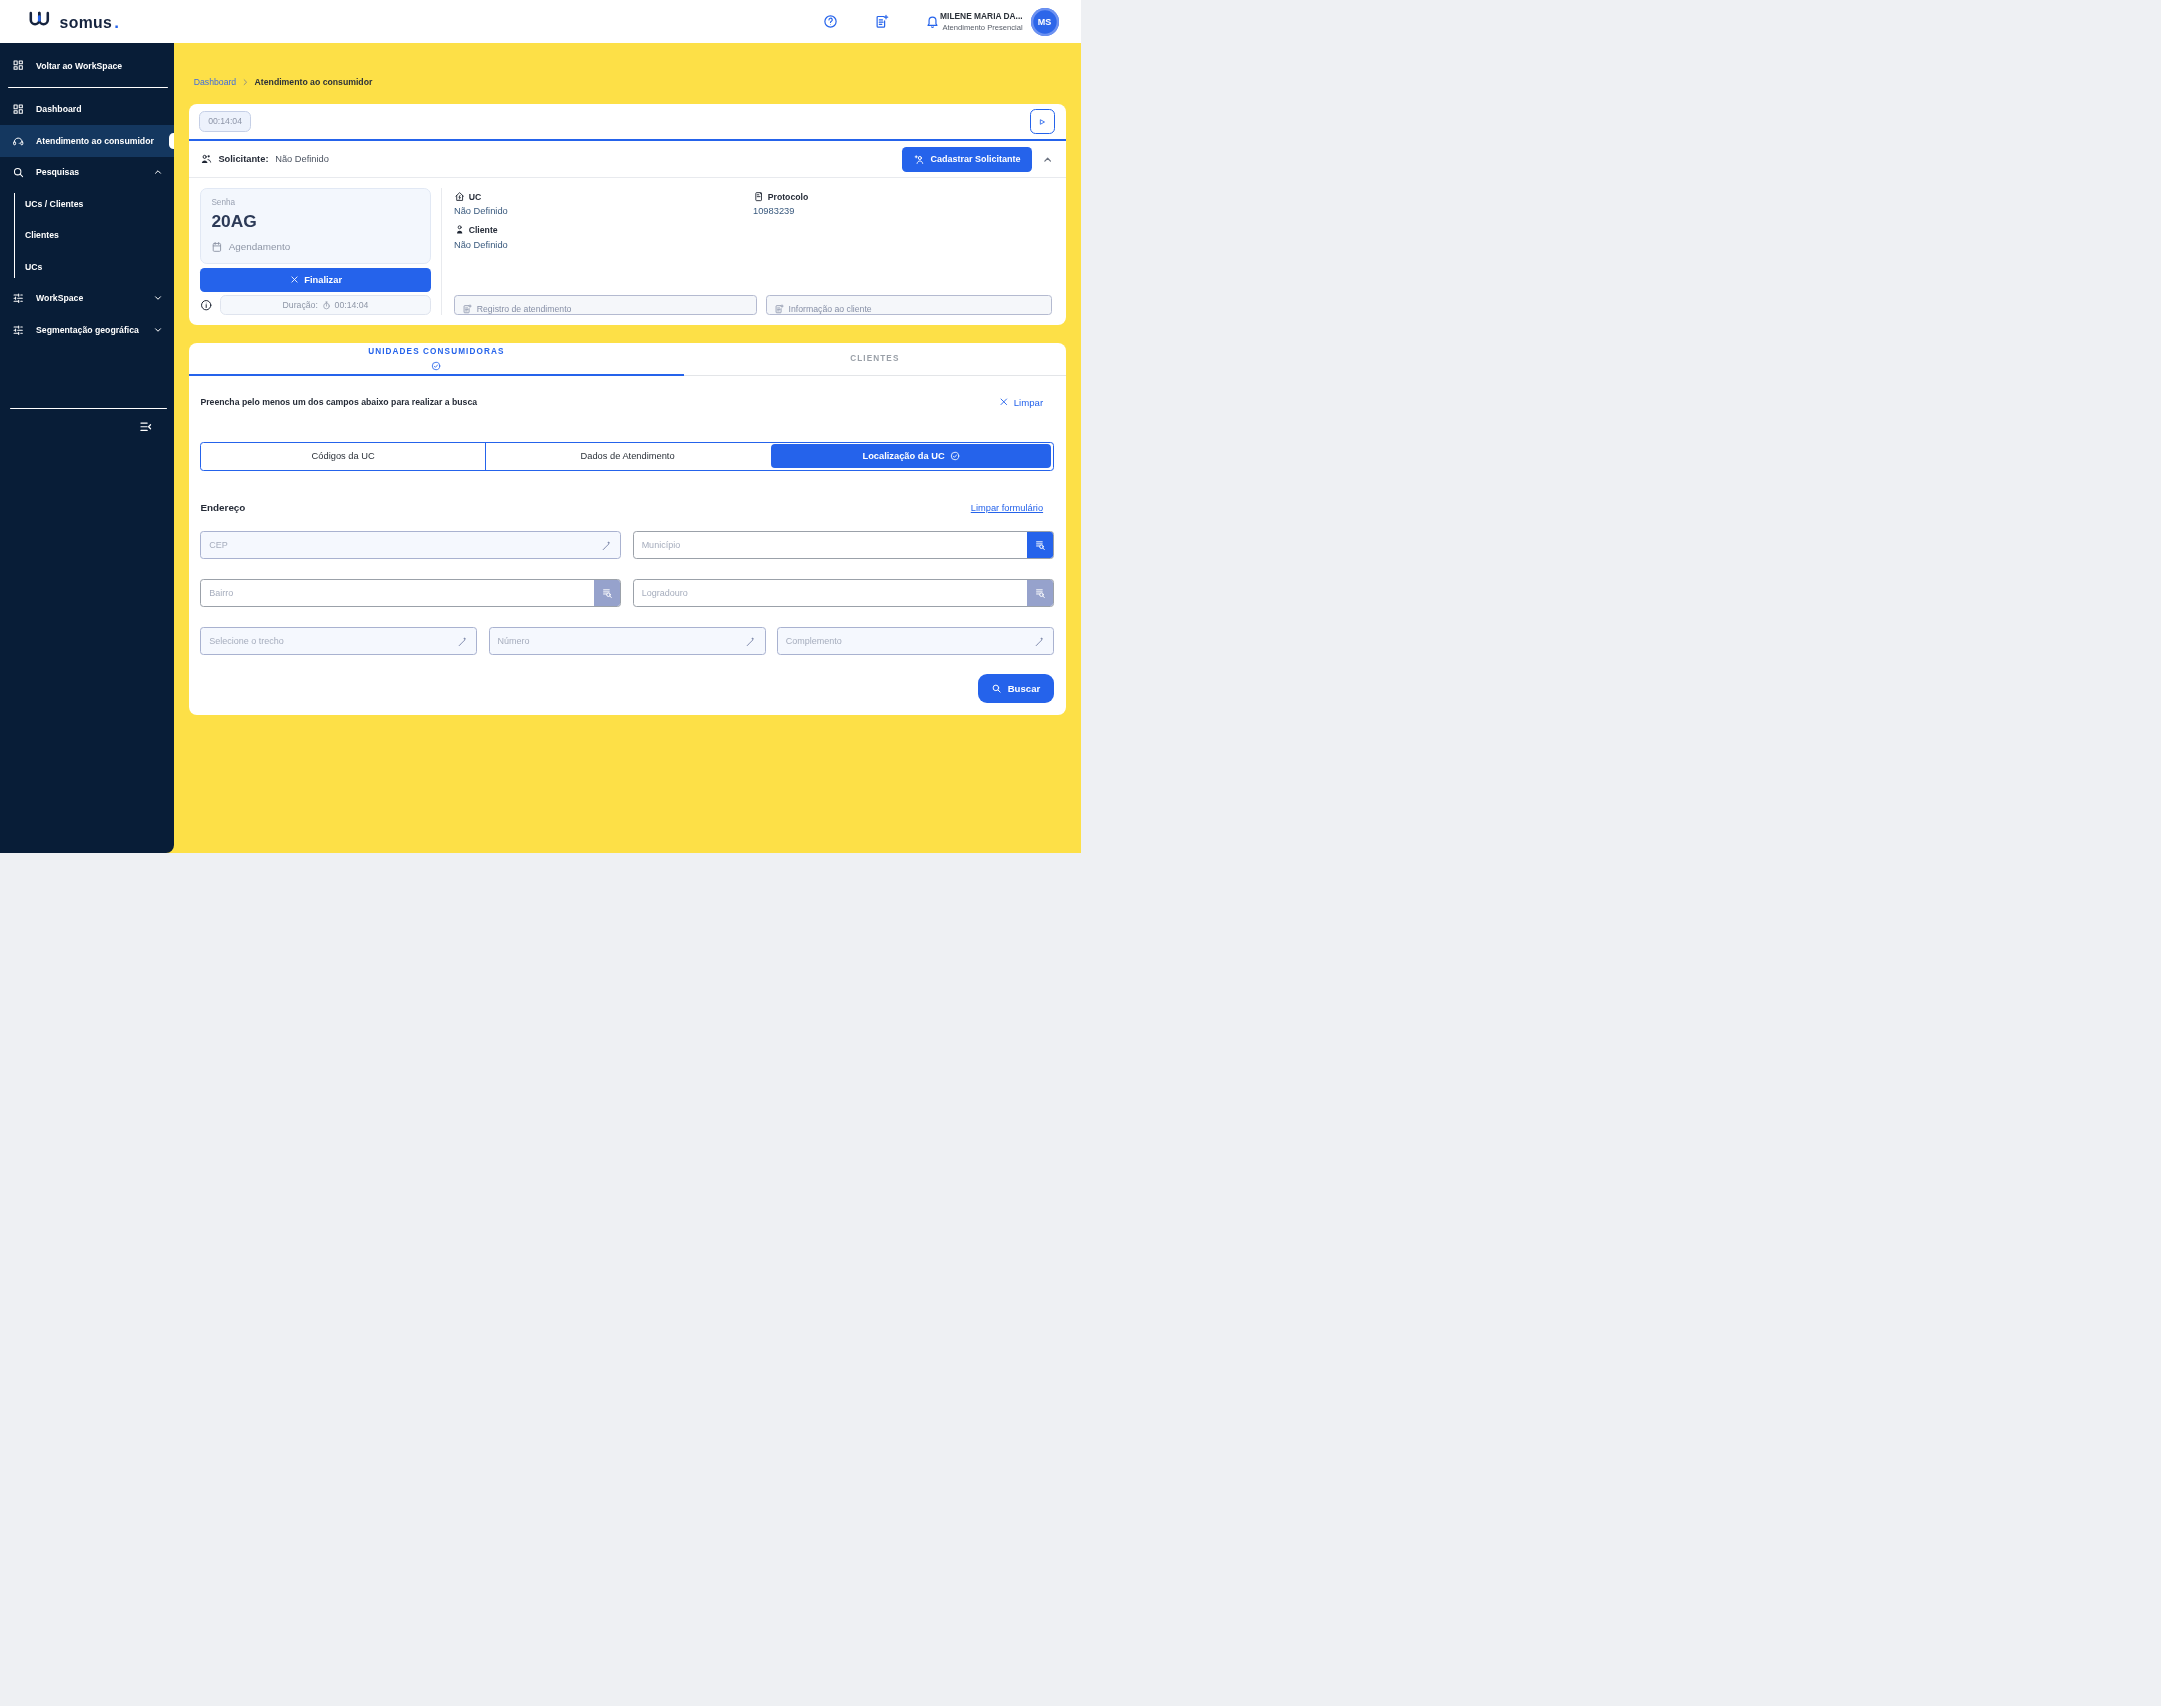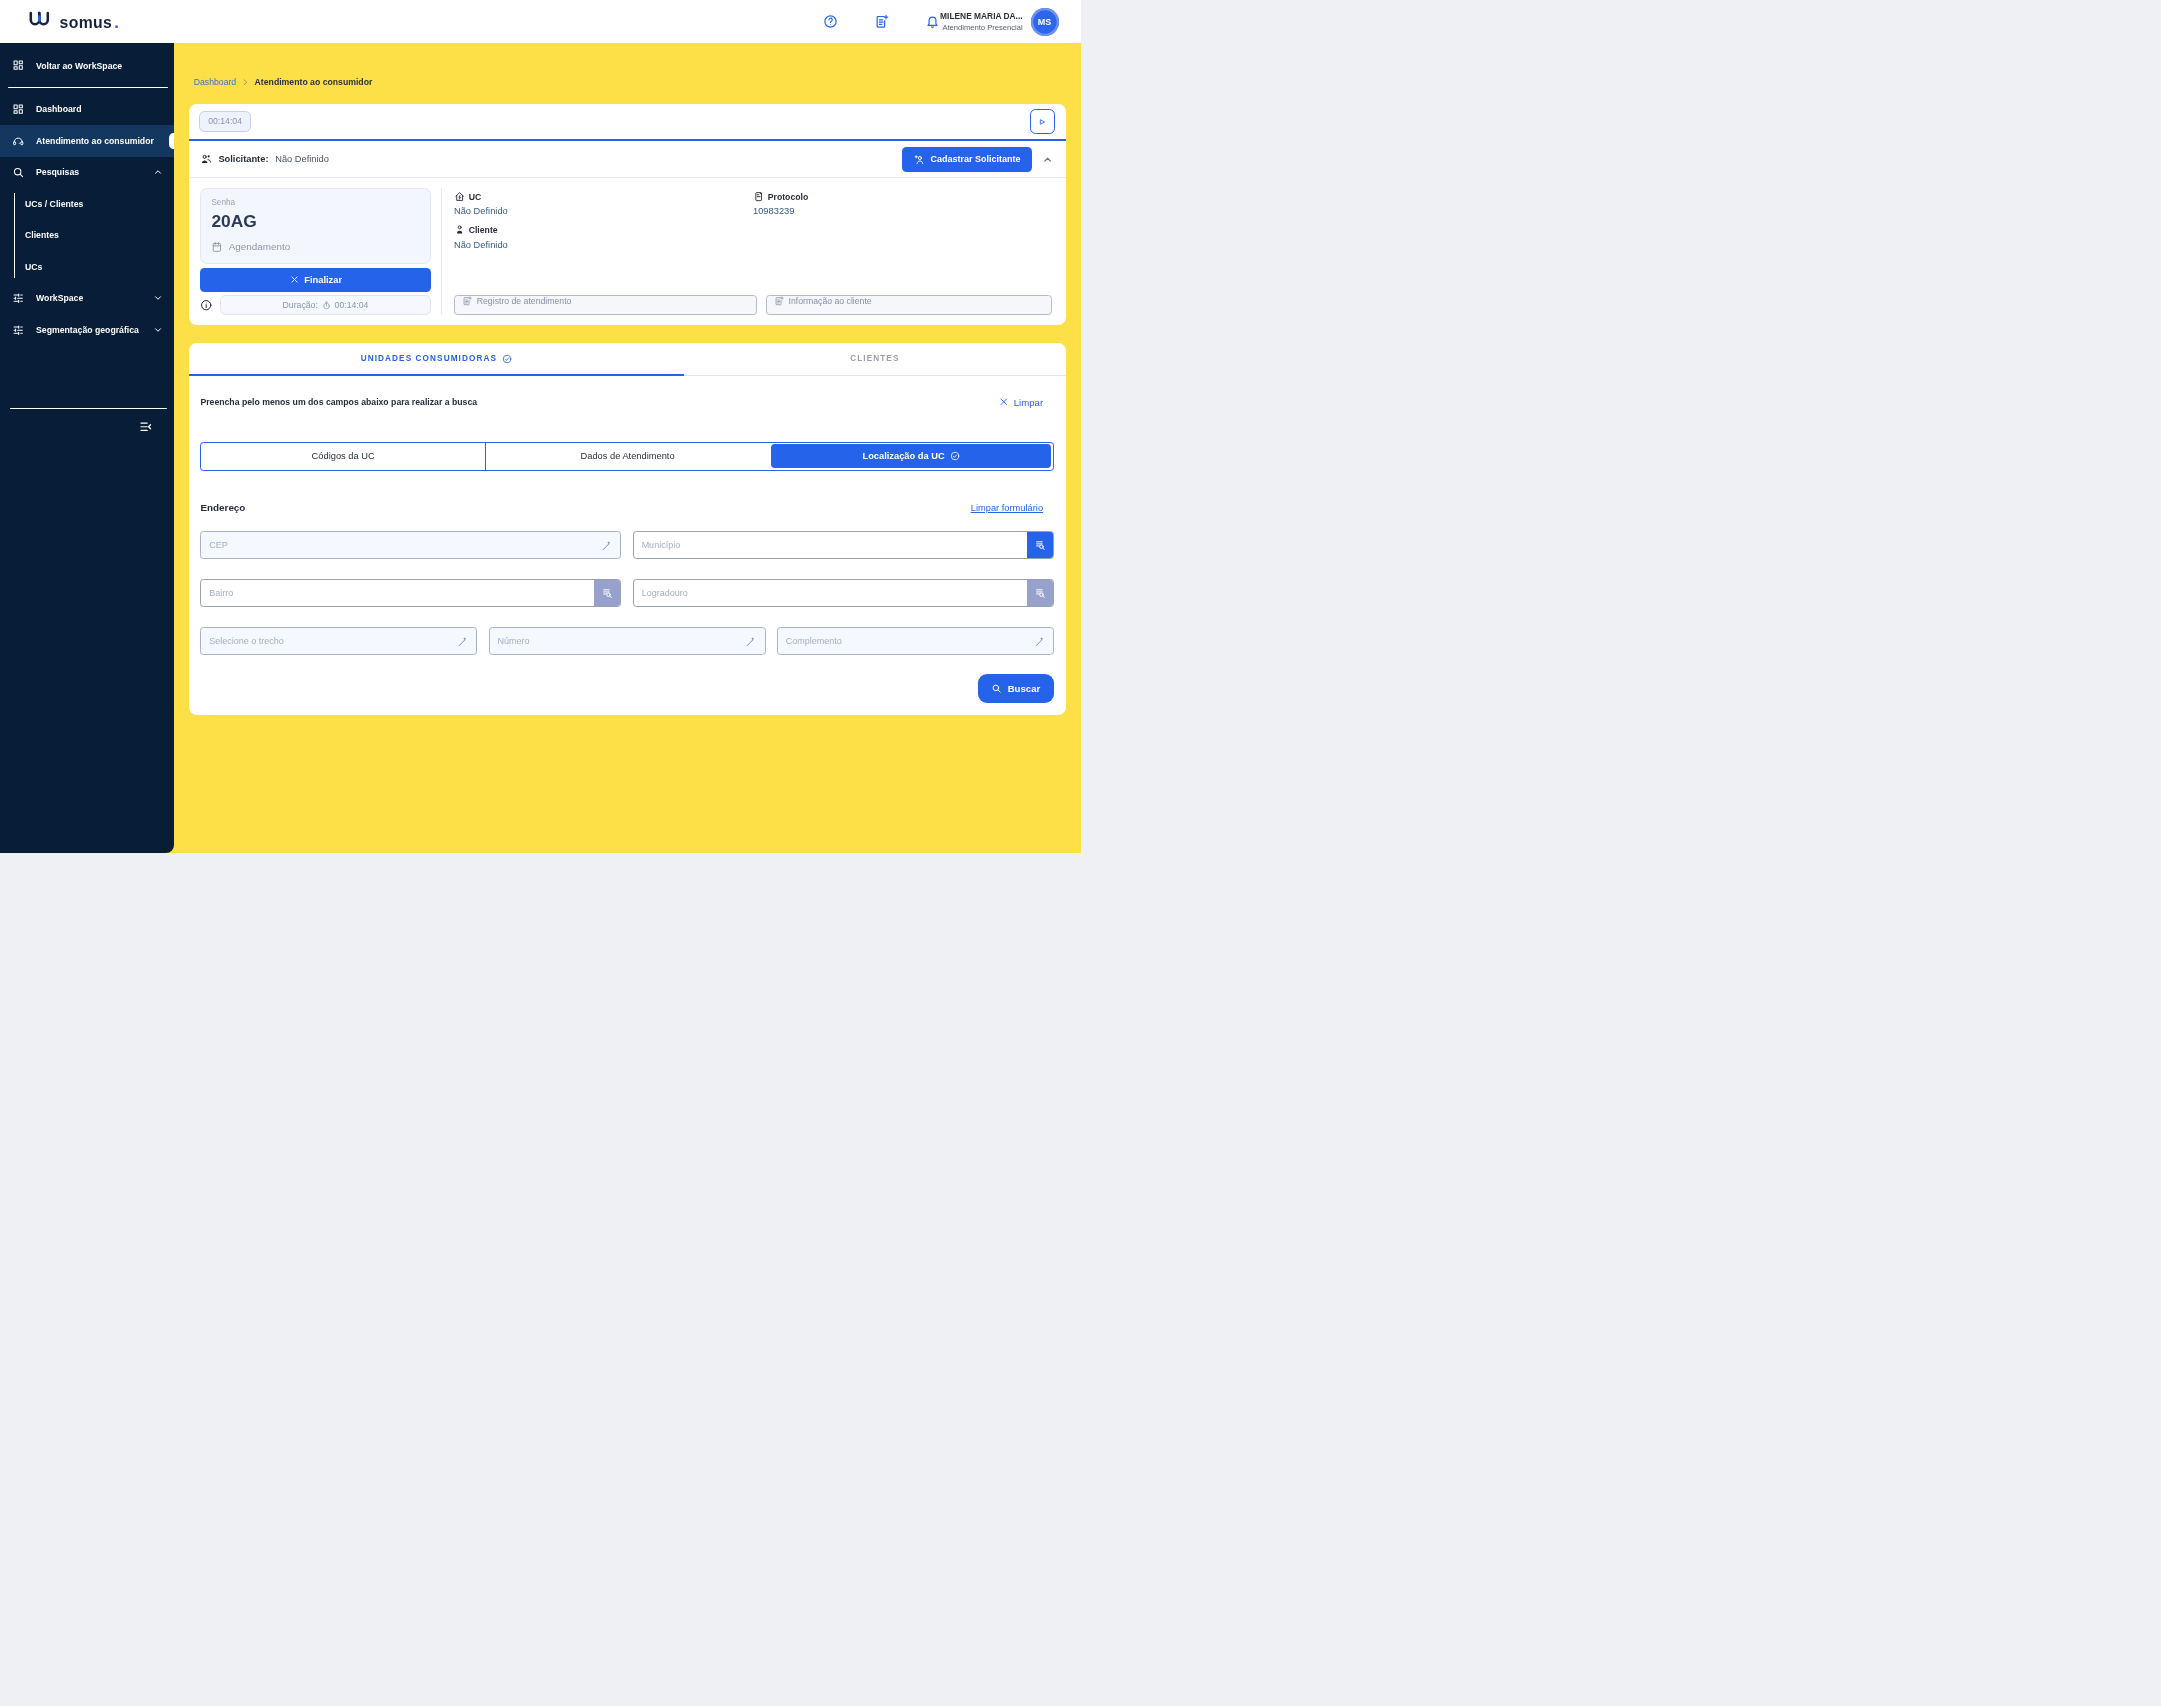--- a/index.html
+++ b/index.html
@@ -132,30 +132,30 @@
   .att-right { flex: 1; display: flex; flex-direction: column; }
   .info-grid { display: grid; grid-template-columns: 1fr 1fr; padding-top: 3.4px; }
   .info-block .i-label { display: flex; align-items: center; gap: 3.4px; font-size: 8.7px; font-weight: 600; color: #262c38; }
   .info-block .i-label .l-ic { width: 11.3px; height: 11.3px; color: #1f2633; }
   .info-block .i-label .l-ic svg { width: 100%; height: 100%; }
   .info-block .i-value { margin-top: 3.9px; font-size: 9.3px; color: #3a5a7e; cursor: pointer; }
   .info-block + .info-block { margin-top: 8px; }
   .note-inputs { margin-top: auto; display: grid; grid-template-columns: 1.06fr 1fr; gap: 8.4px; }
   .note-field {
     height: 20px; border: 0.6px solid #b4bad0; background: #f5f7fa; border-radius: 3.4px;
-    display: flex; align-items: flex-start; gap: 5px; padding: 0 6.8px; color: #868fa6; font-size: 8.7px; cursor: text;
+    display: flex; align-items: flex-end; gap: 5px; padding: 0 6.8px; color: #868fa6; font-size: 8.7px; cursor: text;
   }
   .note-field .n-ic { width: 10px; height: 10px; flex: 0 0 auto; }
   .note-field .n-ic svg { width: 100%; height: 100%; }
 
   
   .card2 { margin-top: 18px; padding-bottom: 11.8px; }
   .tabs { display: flex; height: 33px; border-bottom: 1.1px solid #e3e5e8; }
   .tab { display: flex; align-items: center; justify-content: center; gap: 5px; letter-spacing: 1.1px;
-         font-size: 8.2px; font-weight: 700; cursor: pointer; position: relative; }
+         font-size: 8.2px; font-weight: 700; cursor: pointer; position: relative; flex-direction: column; }
   .tab-active { flex: 0 0 56.5%; color: #2563eb; }
   .tab-active::after { content: ""; position: absolute; left: 0; right: 0; bottom: -1.1px; height: 2.3px; background: #2563eb; }
   .tab-active .t-ic { width: 10px; height: 10px; }
   .tab-active .t-ic svg { width: 100%; height: 100%; }
   .tab-idle { flex: 1; color: #9aa0a8; }
   .instr-row { margin: 21px 22.5px 0 11.8px; display: flex; align-items: center; }
   .instr-text { font-size: 8.7px; font-weight: 600; color: #262c38; }
   .limpar-link { margin-left: auto; display: flex; align-items: center; gap: 5px; color: #2563eb; font-size: 9.6px; cursor: pointer; }
   .limpar-link .x-ic { width: 9.6px; height: 9.6px; }
   .limpar-link .x-ic svg { width: 100%; height: 100%; }

